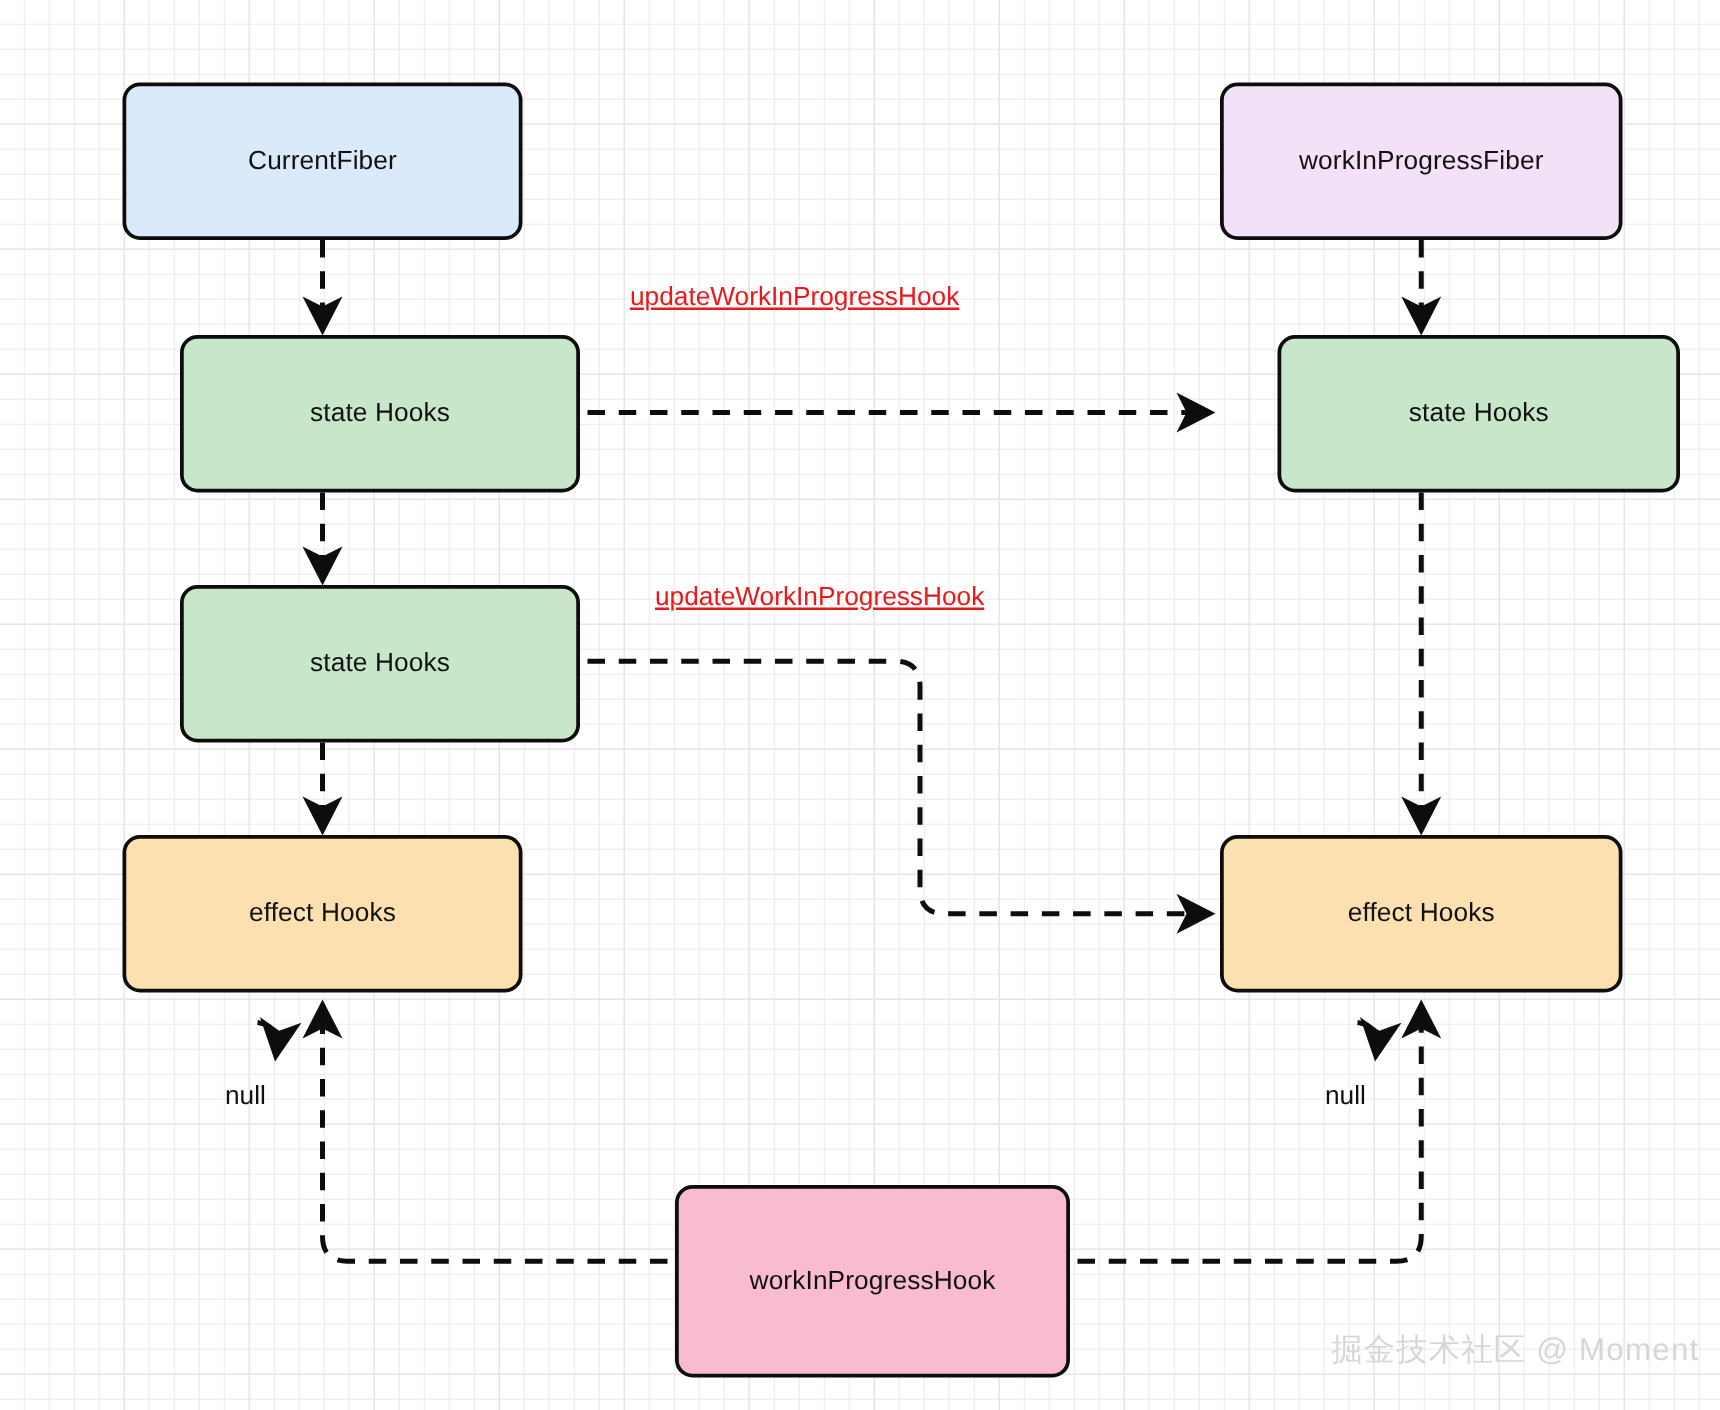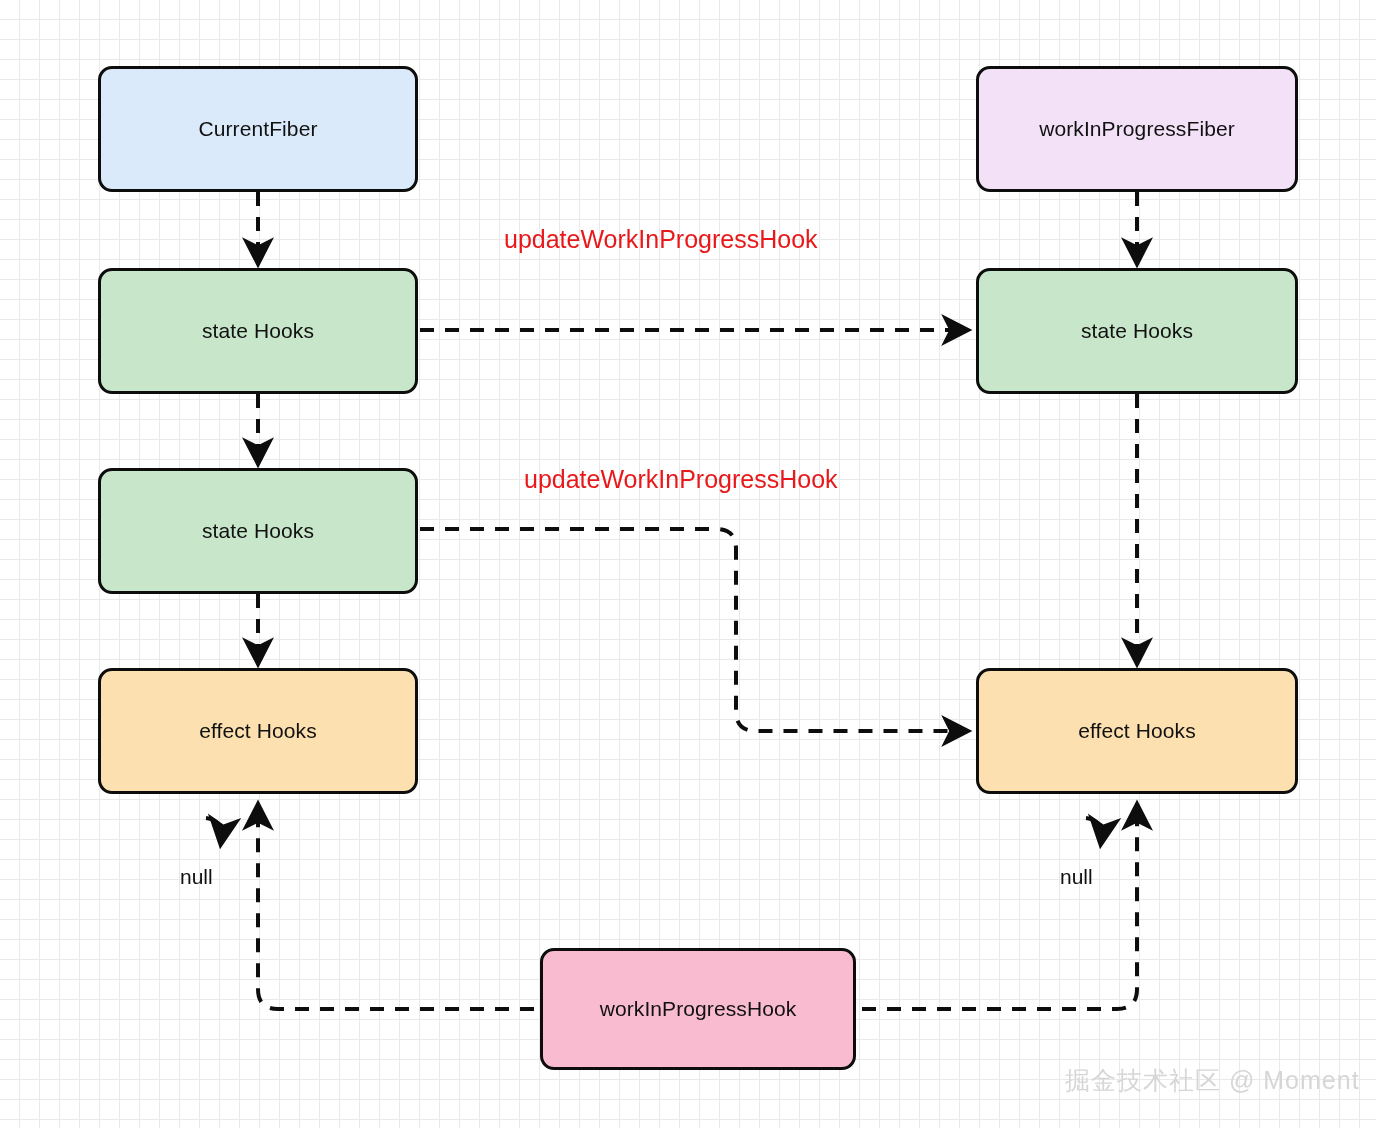--- a/index.html
+++ b/index.html
@@ -46,31 +46,32 @@
     display: flex;
     align-items: center;
     justify-content: center;
     color: #111111;
     font-size: 21px;
     letter-spacing: 0.1px;
     text-align: center;
     line-height: 1.2;
   }
   .node-blue   { background: #dbeafa; }
-  .node-green  { background: #c8e6c9; }
+  .node-green  { background: #c8e6c9; margin-left: 46px; }
   .node-orange { background: #fde0b0; }
   .node-pink   { background: #f8bbd0; }
   .node-purple { background: #f3e2f7; text-align: center; }
 
   .edge-label {
     position: absolute;
     color: #e8191b;
-    font-size: 25px;
+    font-size: 21px;
     white-space: nowrap;
     line-height: 1;
+    text-decoration: underline;
   }
   .null-label {
     position: absolute;
     color: #111111;
     font-size: 21px;
     white-space: nowrap;
     line-height: 1;
   }
   .watermark {
     position: absolute;
@@ -161,21 +162,21 @@
   </div>
 
   <div class="node node-green" style="left:976px; top:268px; width:322px; height:126px;">
     <span>state Hooks</span>
   </div>
 
   <div class="node node-orange" style="left:976px; top:668px; width:322px; height:126px;">
     <span>effect Hooks</span>
   </div>
 
-  <div class="node node-pink" style="left:540px; top:948px; width:316px; height:122px;">
+  <div class="node node-pink" style="left:540px; top:948px; width:316px; height:154px;">
     <span>workInProgressHook</span>
   </div>
 
   <div class="edge-label" style="left:504px; top:227px;">updateWorkInProgressHook</div>
 
   <div class="edge-label" style="left:524px; top:467px;">updateWorkInProgressHook</div>
 
   <div class="null-label" style="left:180px; top:866px;">null</div>
 
   <div class="null-label" style="left:1060px; top:866px;">null</div>

